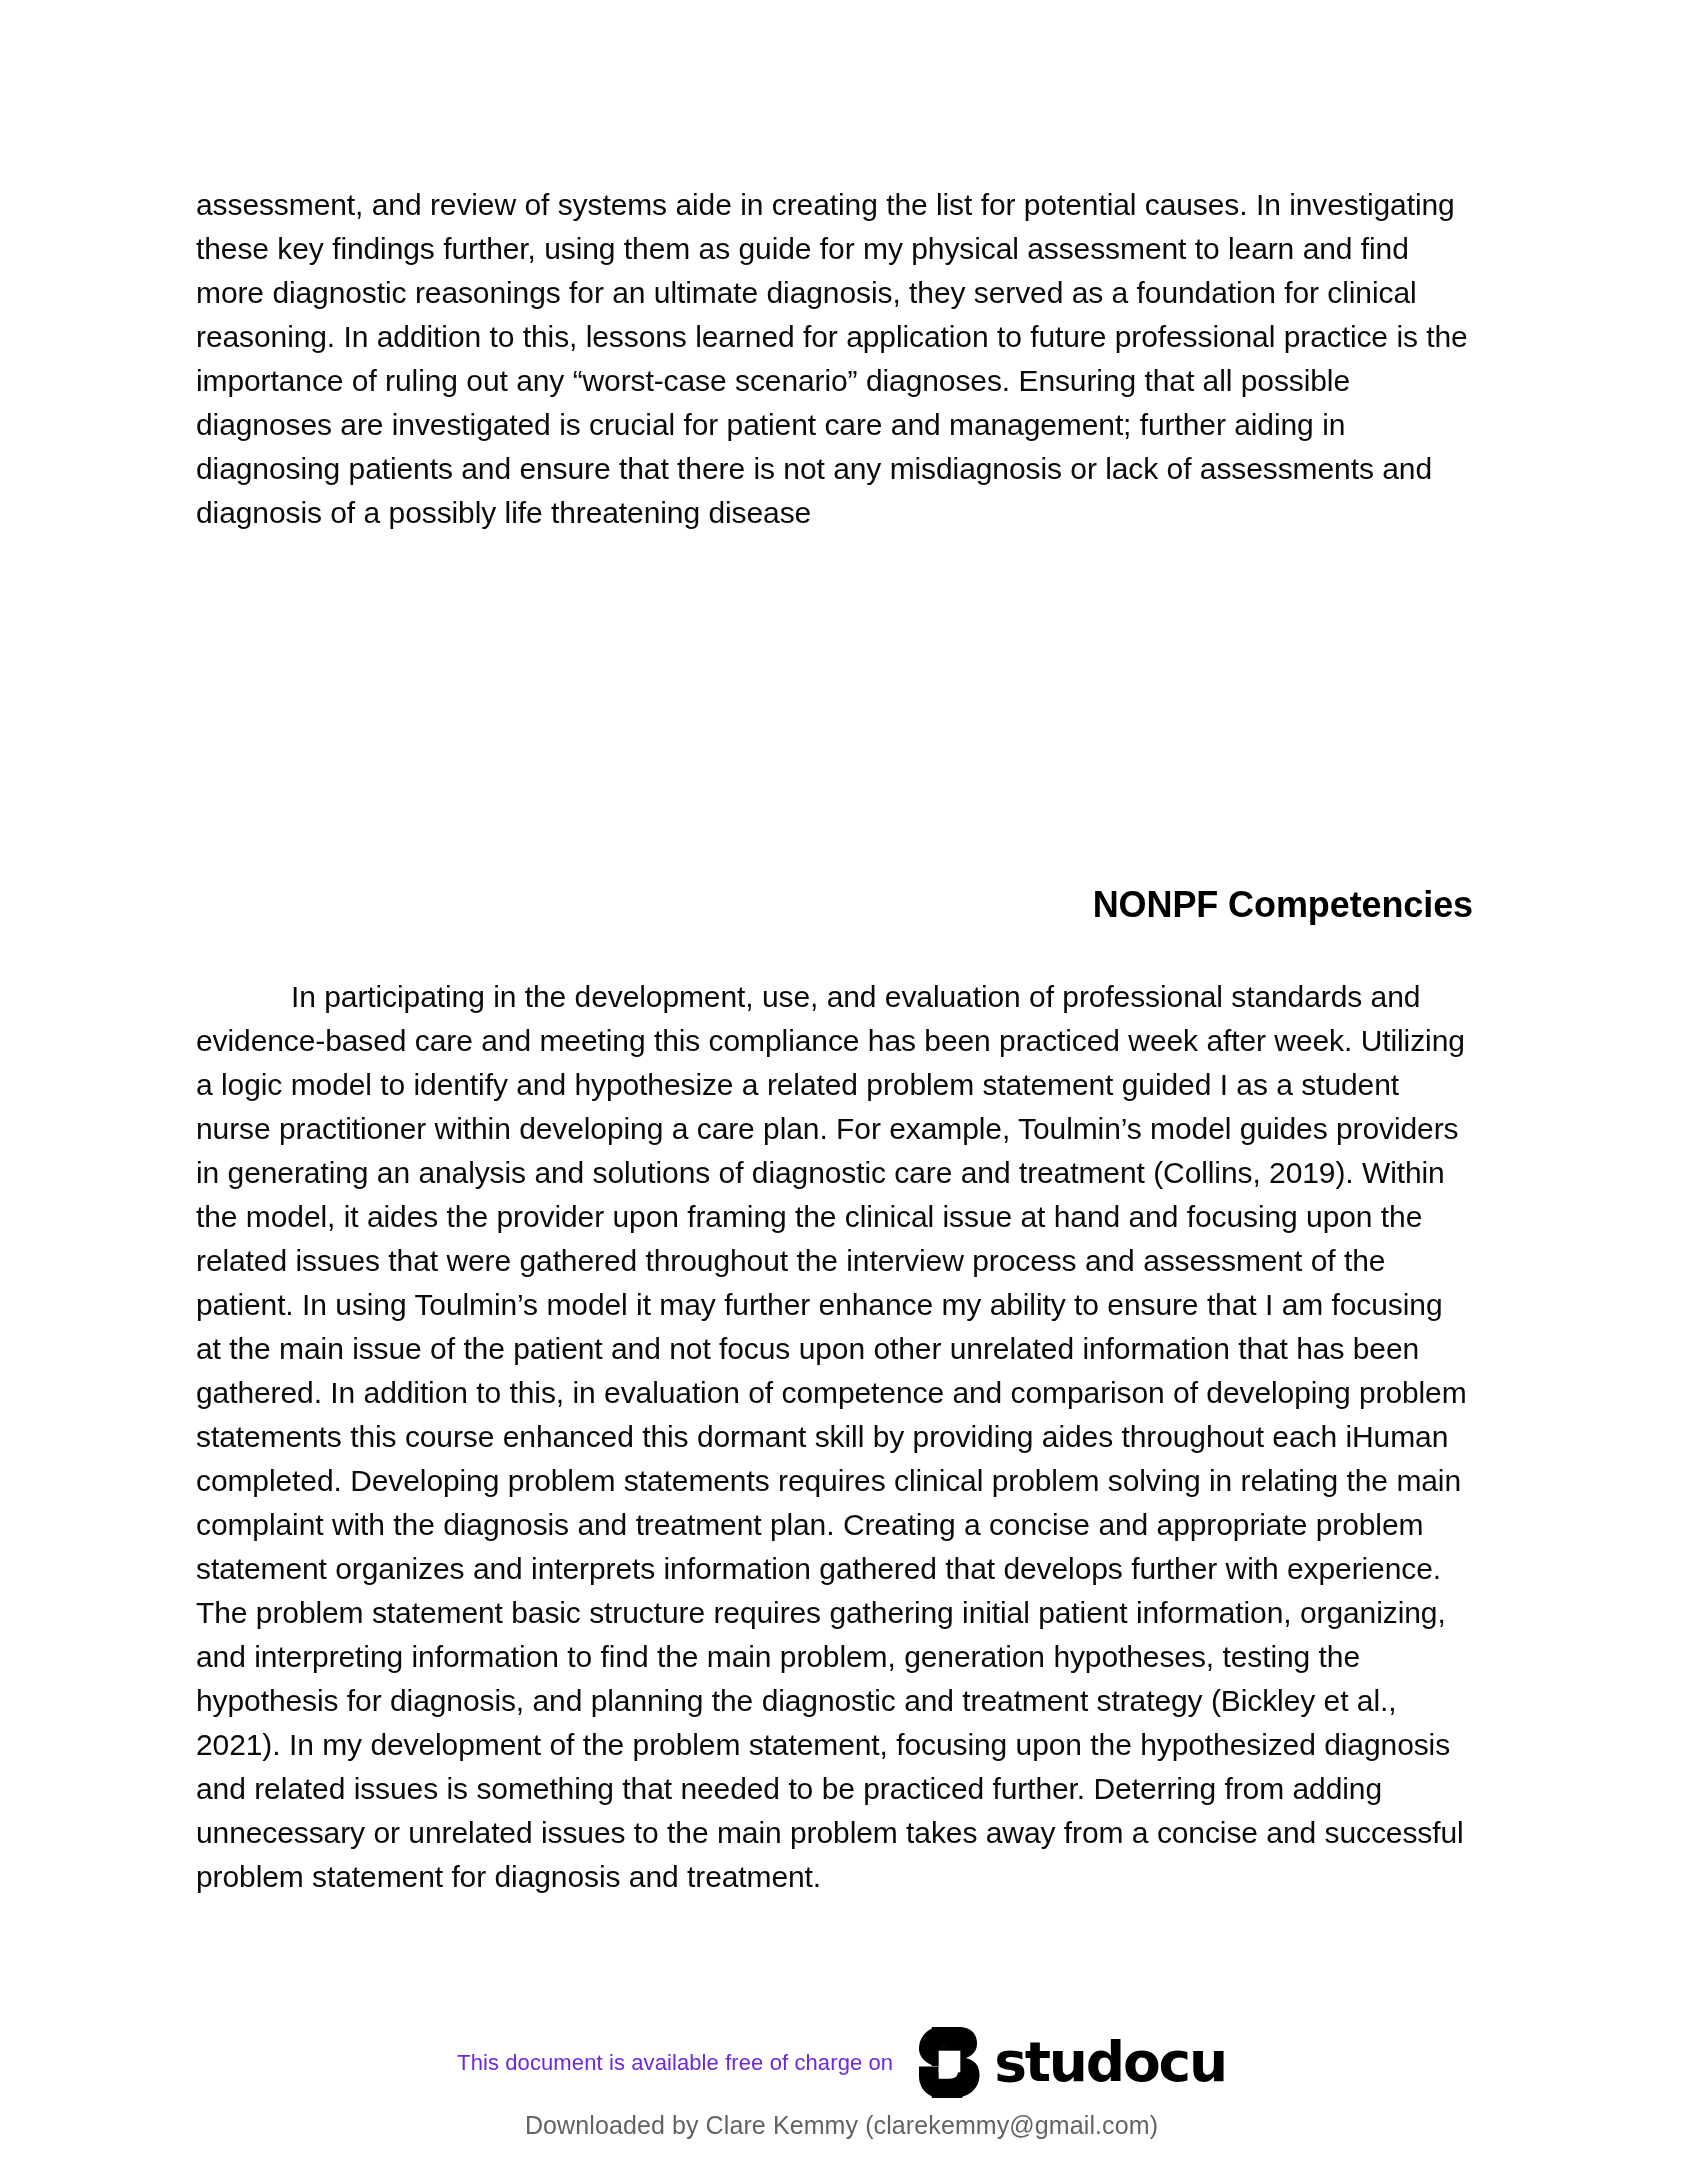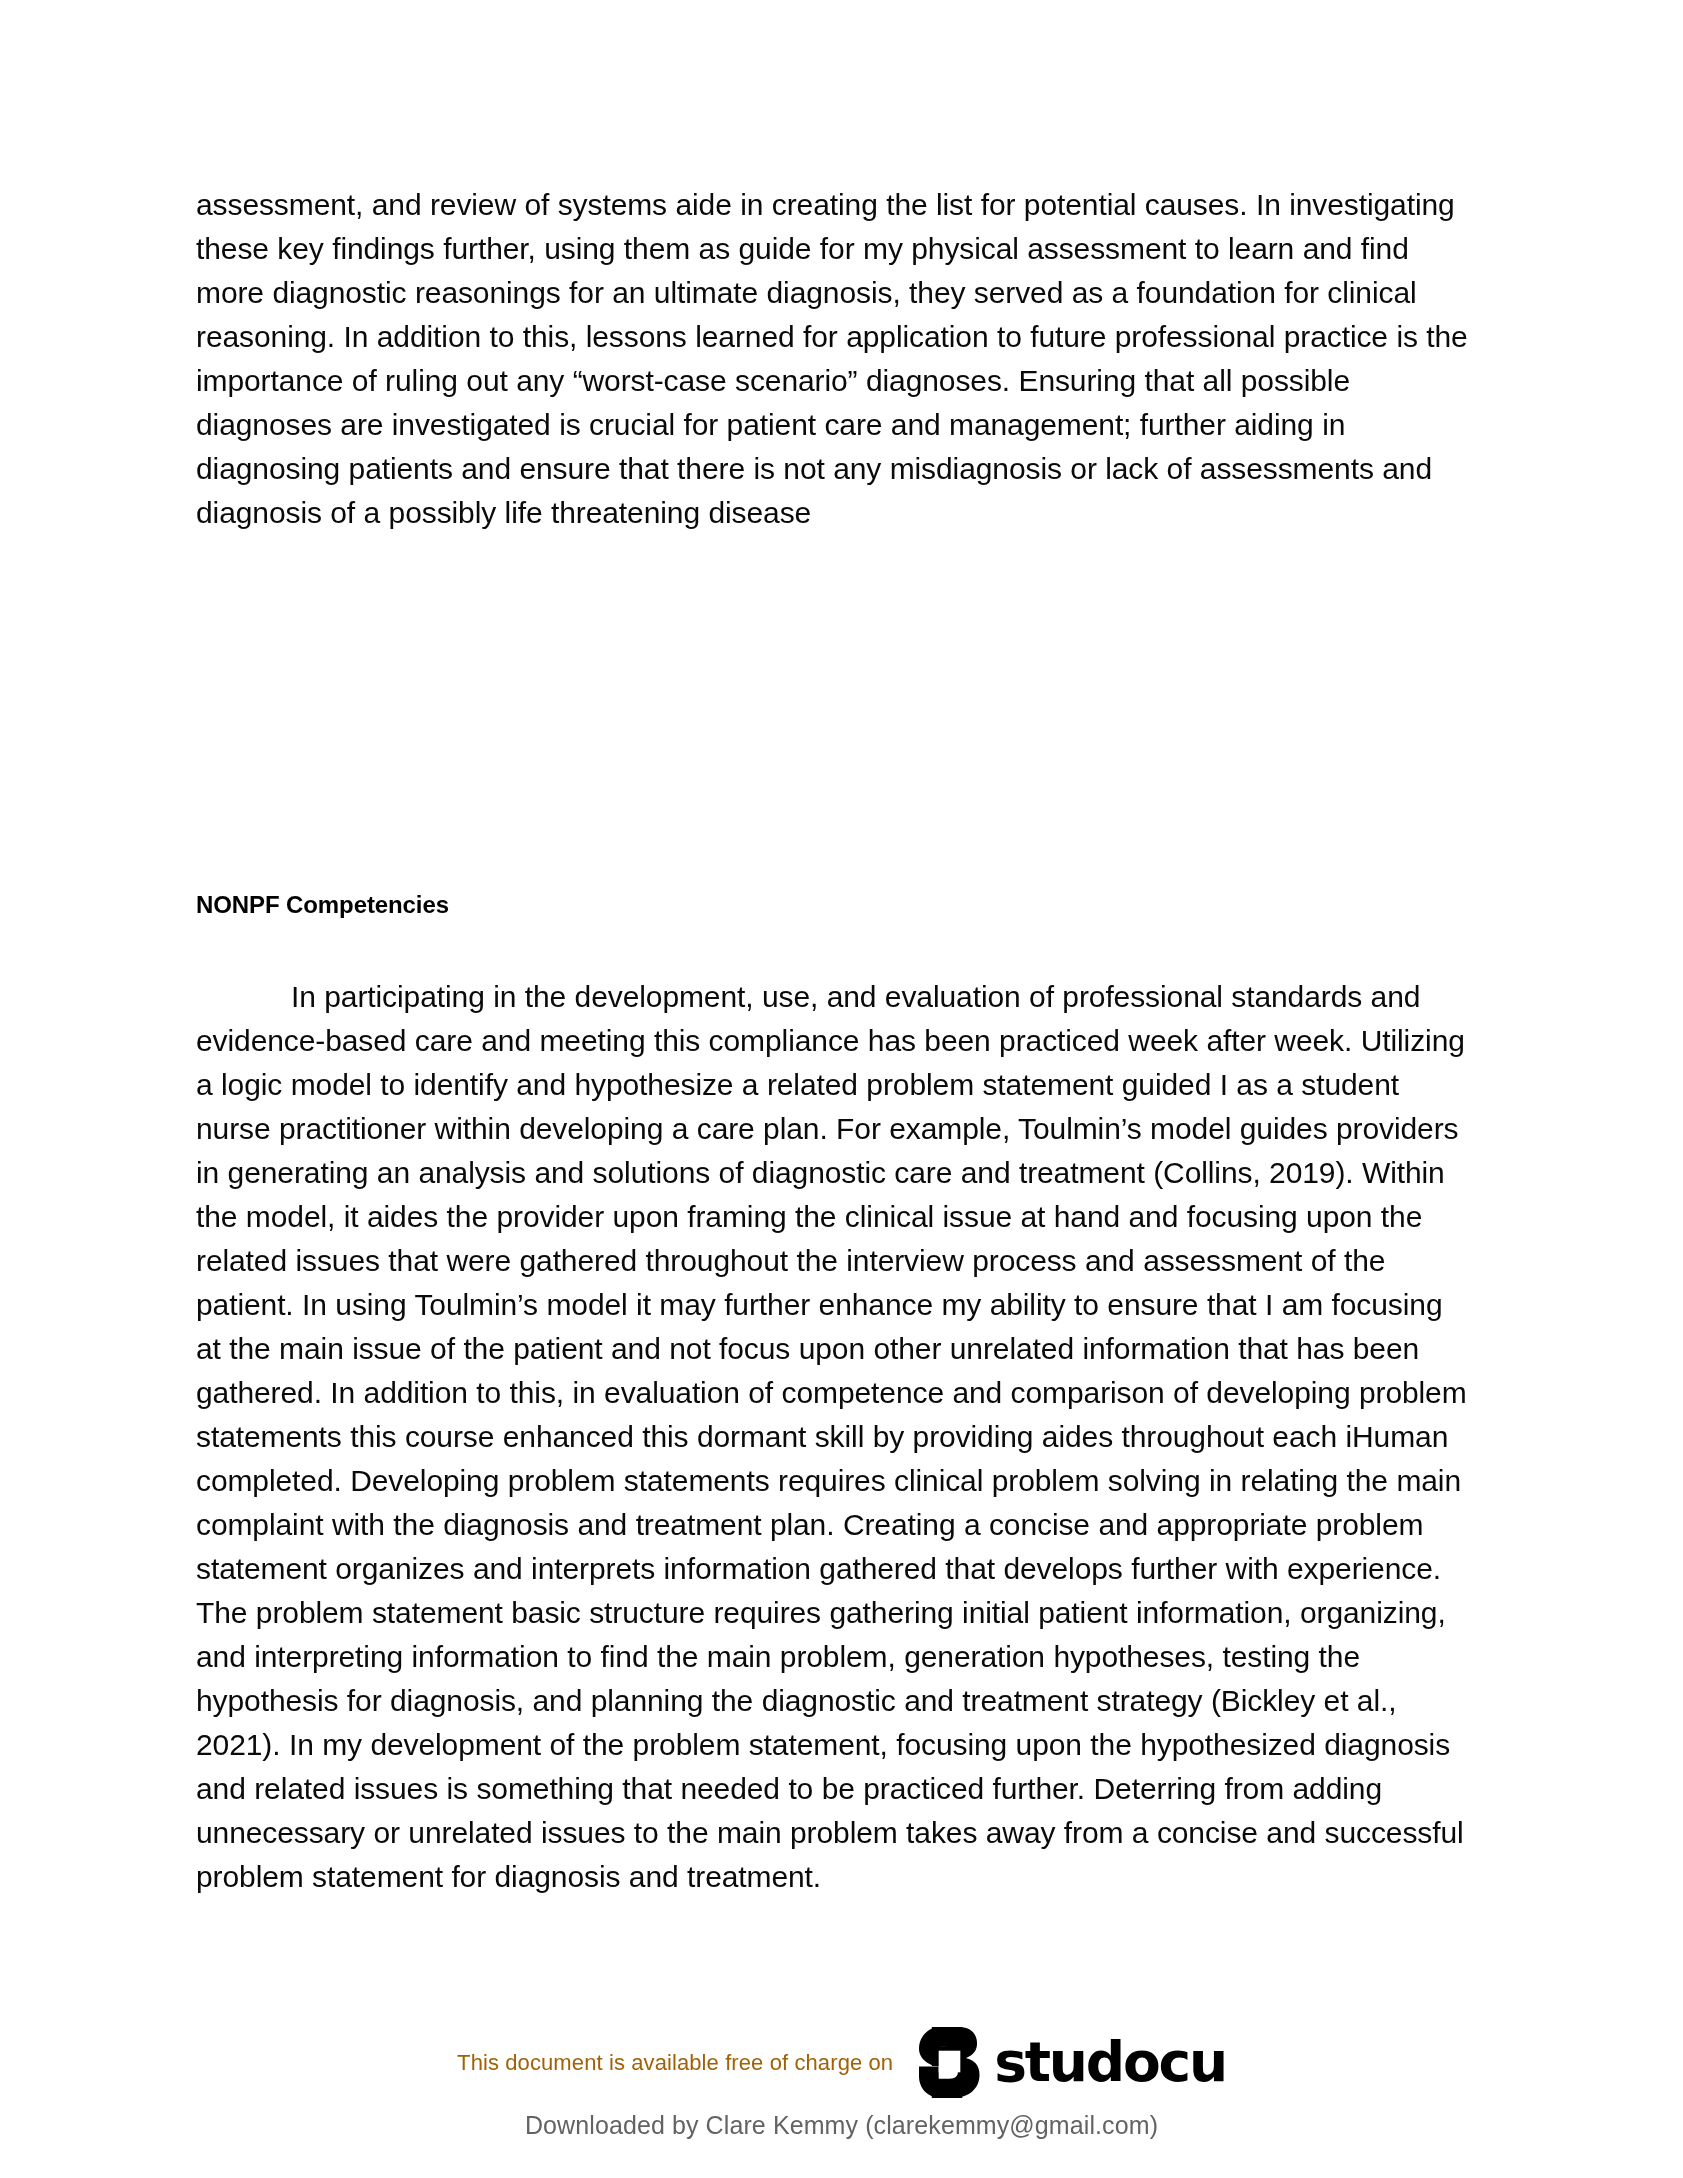--- a/index.html
+++ b/index.html
@@ -44,24 +44,24 @@
 
   .para-continued {
     text-indent: 0;
   }
 
   .spacer-block {
     height: 348px;
   }
 
   .section-heading {
-    font-size: 24px;
+    font-size: 36px;
     line-height: 44px;
     font-weight: bold;
-    text-align: left;
+    text-align: right;
     color: #000000;
     margin: 0;
     letter-spacing: -0.1px;
   }
 
   .gap-after-heading {
     height: 20px;
   }
 
   .para-indent {
@@ -81,21 +81,21 @@
   .footer-promo {
     display: flex;
     align-items: center;
     justify-content: center;
     gap: 26px;
     height: 85px;
   }
 
   .footer-promo-text {
     font-size: 22px;
-    color: #a16207;
+    color: #6d28d9;
     font-family: "Liberation Sans", "DejaVu Sans", sans-serif;
     letter-spacing: 0.1px;
     white-space: nowrap;
   }
 
   .studocu-logo {
     display: flex;
     align-items: center;
     gap: 14px;
   }

